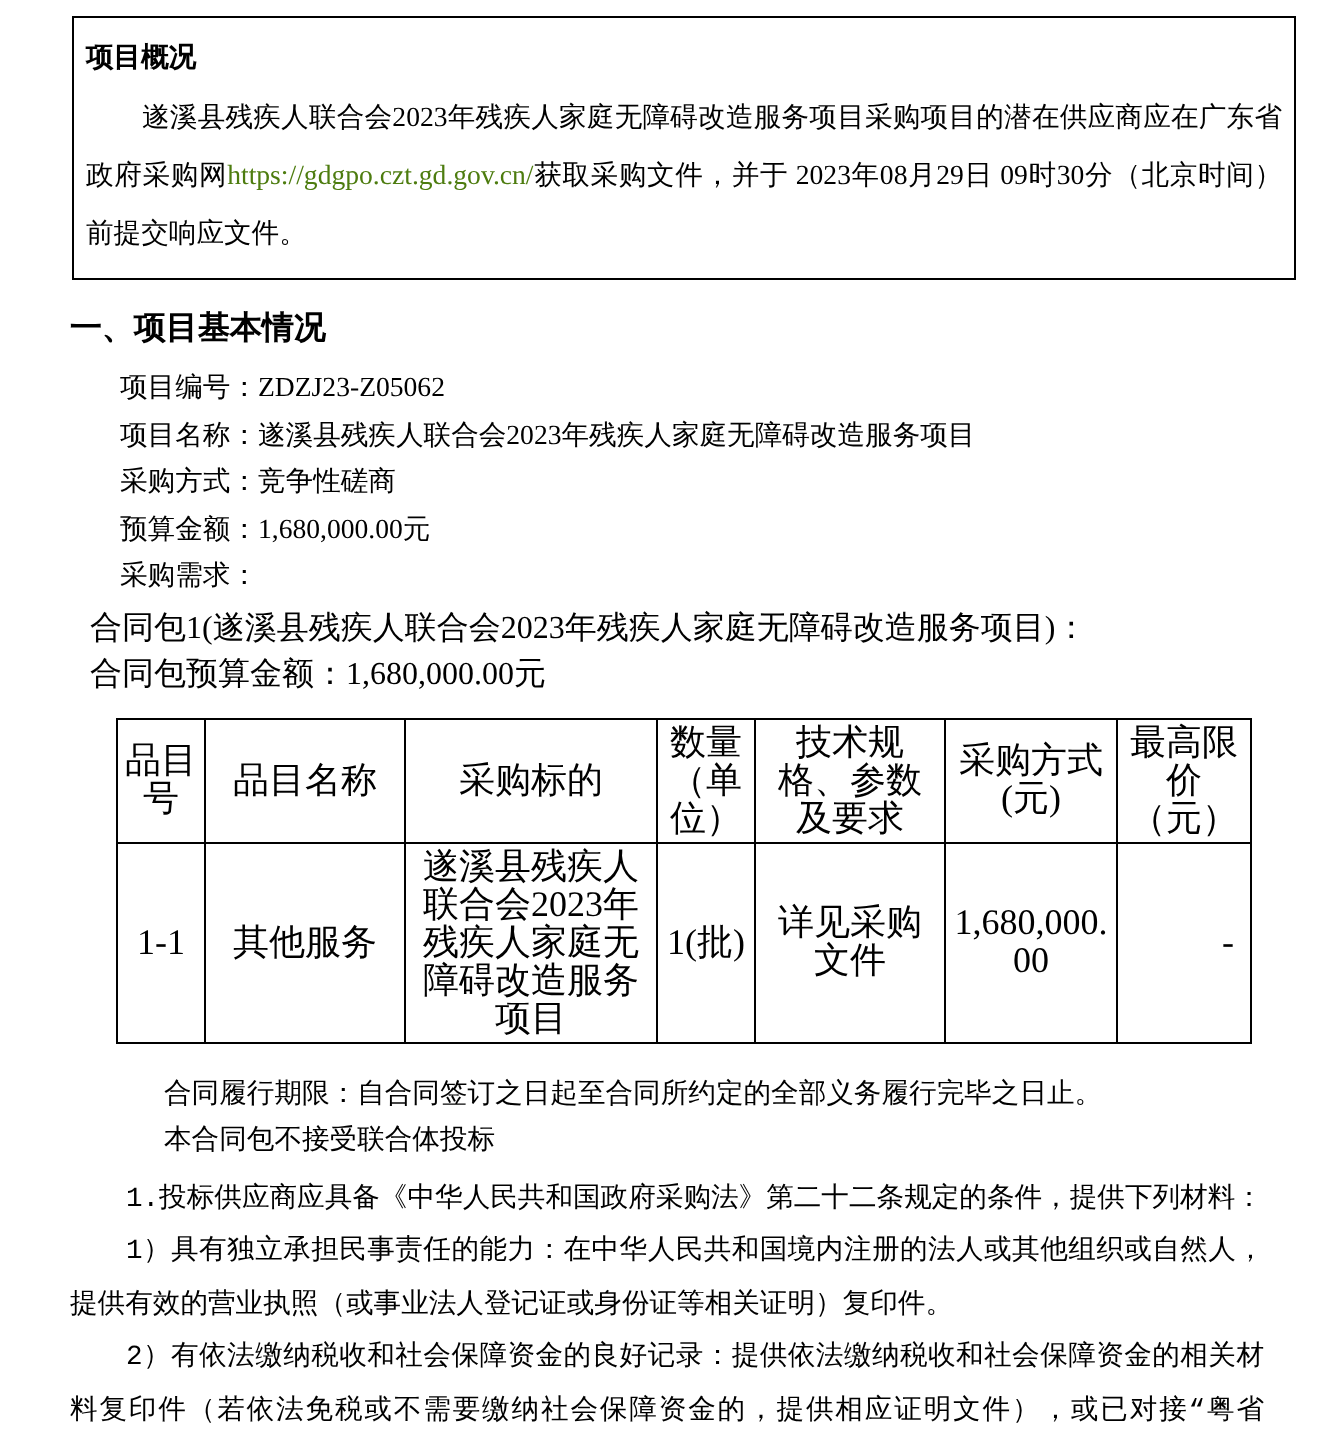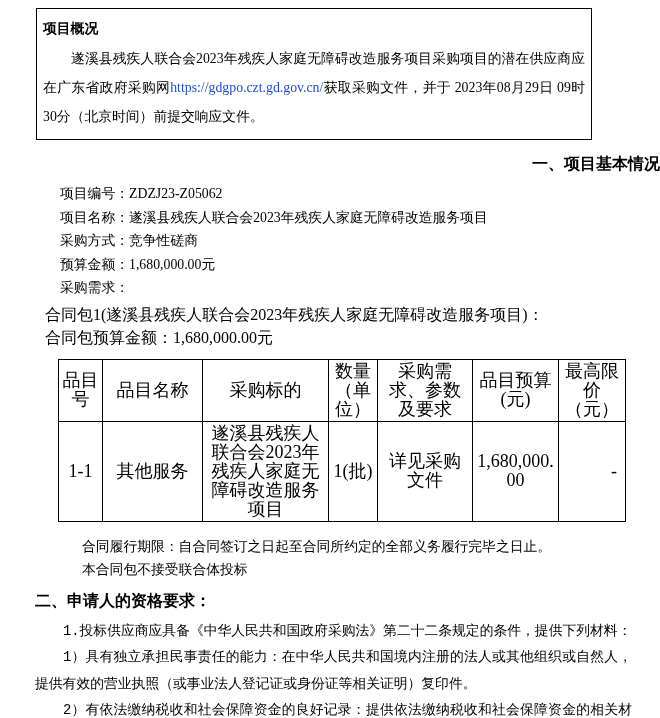--- a/index.html
+++ b/index.html
@@ -7,35 +7,35 @@
     width: 660px; height: 718px; overflow: hidden;
     background: #ffffff; color: #000000;
     font-family: "Liberation Serif", "DejaVu Serif", serif;
   }
   .page { position: relative; width: 660px; height: 718px; }
 
   
   .overview-box {
     box-sizing: border-box;
     margin: 8px 0 0 36px;
-    width: 556px;
+    width: 612px;
     border: 1px solid #000;
     padding: 10px 6px 8px 6px;
   }
   .box-title { font-size: 13.8px; font-weight: bold; line-height: 20px; }
   .box-para {
     margin: 5px 0 0 0;
     font-size: 13.8px; line-height: 29px;
     text-indent: 28px; text-align: justify;
   }
-  .box-para .url { color: #1d4ed8; text-decoration: none; }
+  .box-para .url { color: #4d7c0f; text-decoration: none; }
 
   
   .sec-heading { font-size: 16px; font-weight: bold; margin: 0; }
-  .heading-1 { margin: 14px 0 0 35px; text-align: right; }
+  .heading-1 { margin: 14px 0 0 35px; }
   .heading-2 { margin: 10px 0 0 35px; }
 
   
   .fields { margin: 7px 0 0 60px; font-size: 13.8px; line-height: 23.5px; }
   .contract { margin: 3px 0 0 45px; font-size: 16px; line-height: 23px; }
 
   
   .items-table {
     border-collapse: collapse; table-layout: fixed;
     margin: 10px 0 0 58px; width: 567px;
@@ -94,22 +94,22 @@
         <col style="width:95px">
         <col style="width:86px">
         <col style="width:67px">
     </colgroup>
     <thead>
       <tr>
         <th>品目号</th>
         <th>品目名称</th>
         <th>采购标的</th>
         <th>数量（单位）</th>
-        <th>采购需求、参数及要求</th>
-        <th>品目预算(元)</th>
+        <th>技术规格、参数及要求</th>
+        <th>采购方式(元)</th>
         <th>最高限价（元）</th>
       </tr>
     </thead>
     <tbody>
       <tr>
         <td>1-1</td>
         <td>其他服务</td>
         <td>遂溪县残疾人联合会2023年残疾人家庭无障碍改造服务项目</td>
         <td>1(批)</td>
         <td>详见采购文件</td>
@@ -117,21 +117,20 @@
         <td class="max-price">-</td>
       </tr>
     </tbody>
   </table>
 
   <div class="notes">
     <div class="note-line">合同履行期限：自合同签订之日起至合同所约定的全部义务履行完毕之日止。</div>
     <div class="note-line">本合同包不接受联合体投标</div>
   </div>
 
-  <h2 class="sec-heading heading-2">二、申请人的资格要求：</h2>
 
   <div class="paras">
     <p class="para">1.投标供应商应具备《中华人民共和国政府采购法》第二十二条规定的条件，提供下列材料：</p>
     <p class="para">1）具有独立承担民事责任的能力：在中华人民共和国境内注册的法人或其他组织或自然人，提供有效的营业执照（或事业法人登记证或身份证等相关证明）复印件。</p>
     <p class="para">2）有依法缴纳税收和社会保障资金的良好记录：提供依法缴纳税收和社会保障资金的相关材料复印件（若依法免税或不需要缴纳社会保障资金的，提供相应证明文件），或已对接“粤省事”“粤商通”“粤信签”等系统且可以通过相应系统提取相关信息的承诺声明。</p>
   </div>
 
 </div>
 
 </body></html>

